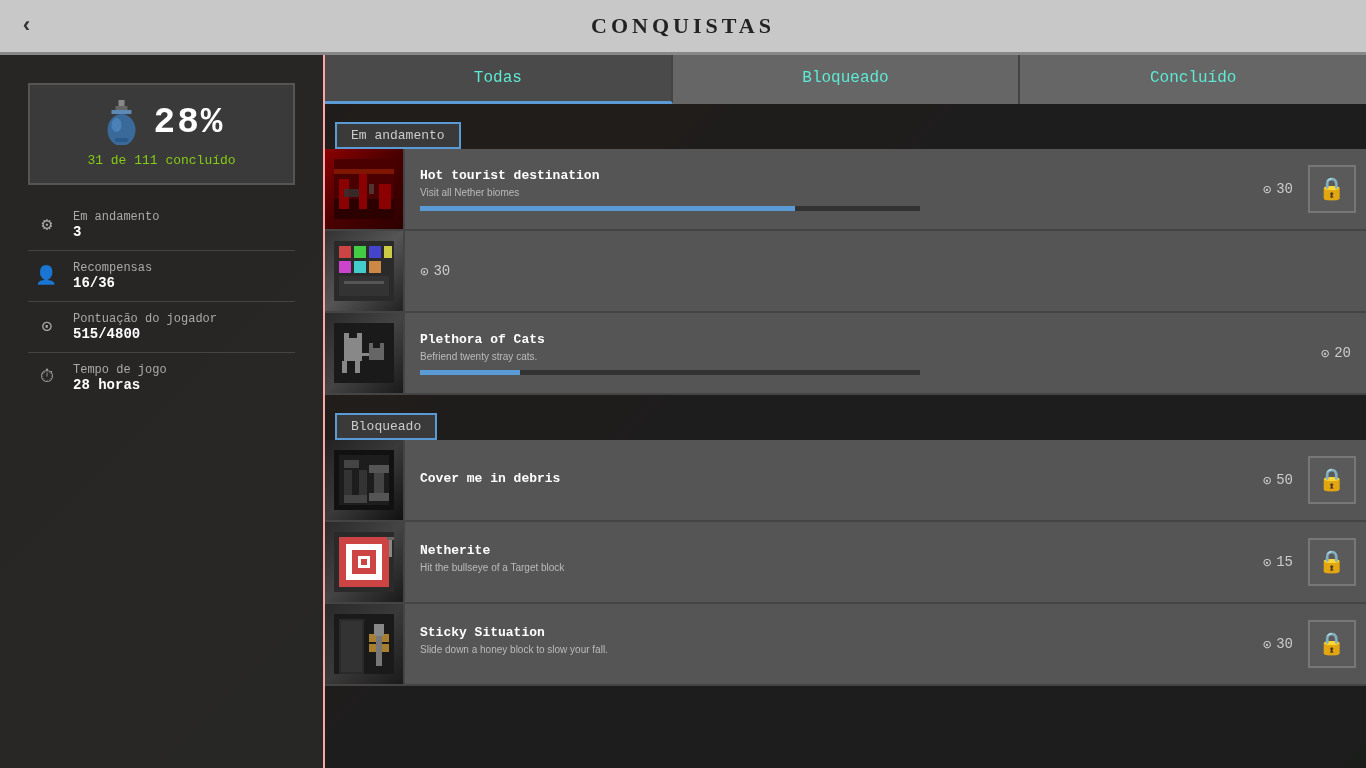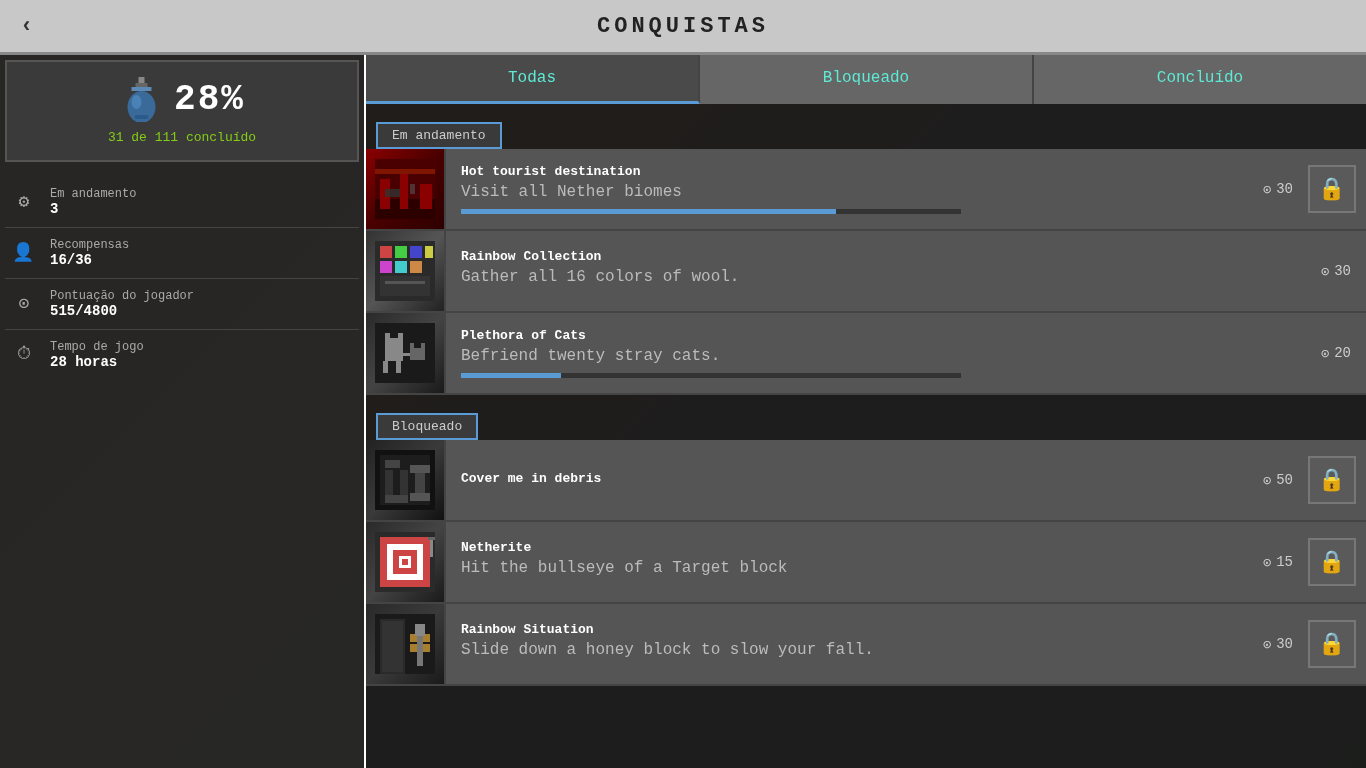--- a/index.html
+++ b/index.html
@@ -41,37 +41,37 @@
       color: #333;
       font-weight: bold;
     }
 
     .title {
       font-size: 22px;
       font-weight: bold;
       letter-spacing: 4px;
       color: #222;
       text-transform: uppercase;
-      font-family: Liberation Mono, monospace;
+      font-family: Liberation Serif, serif;
     }
 
     
     .main {
       position: absolute;
       top: 55px; left: 0; right: 0; bottom: 0;
       z-index: 5;
       display: flex;
     }
 
     
     .sidebar {
-      width: 366px;
+      width: 325px;
       background: rgba(40, 40, 40, 0.92);
-      border-right: 2px solid #ffffff;
-      padding: 5px;
+      border-right: 2px solid #fca5a5;
+      padding: 28px;
       flex-shrink: 0;
     }
 
     .progress-box {
       background: #3a3a3a;
       border: 2px solid #555;
       padding: 15px;
       display: flex;
       flex-direction: column;
       align-items: center;
@@ -245,23 +245,23 @@
 
     .achievement-name {
       font-size: 13px;
       font-weight: bold;
       color: #fff;
       font-family: 'Courier New', monospace;
       margin-bottom: 4px;
     }
 
     .achievement-desc {
-      font-size: 16px;
+      font-size: 10px;
       color: #bbb;
-      font-family: Liberation Mono, monospace;
+      font-family: Liberation Sans, sans-serif;
       margin-bottom: 8px;
     }
 
     .achievement-bar {
       height: 5px;
       background: #333;
       border-radius: 0;
       width: 100%;
       max-width: 500px;
     }
@@ -404,25 +404,20 @@
         <rect x="20" y="5" width="12" height="12" fill="#44cc44"></rect>
         <rect x="35" y="5" width="12" height="12" fill="#4444cc"></rect>
         <rect x="50" y="5" width="8" height="12" fill="#cccc44"></rect>
         <rect x="5" y="20" width="12" height="12" fill="#cc44cc"></rect>
         <rect x="20" y="20" width="12" height="12" fill="#44cccc"></rect>
         <rect x="35" y="20" width="12" height="12" fill="#cc8844"></rect>
         <rect x="5" y="35" width="50" height="20" fill="#333"></rect>
         <rect x="10" y="40" width="40" height="3" fill="#555"></rect>
       </svg>
       </div>
-      <div class="achievement-info">
-        <div class="achievement-name">Rainbow Collection</div>
-        <div class="achievement-desc">Gather all 16 colors of wool.</div>
-
-      </div>
       <div class="achievement-points">
         <span>⊙</span>
         <span>30</span>
       </div>
 
     </div>
           <div class="achievement-item">
       <div class="achievement-thumb " style="background: linear-gradient(135deg, #2a2a2a 0%, #444 50%, #1a1a1a 100%)">
         <svg width="60" height="60" viewBox="0 0 60 60" xmlns="http://www.w3.org/2000/svg">
         <rect width="60" height="60" fill="#1a1a1a"></rect>
@@ -506,21 +501,21 @@
         <rect width="60" height="60" fill="#1a1a1a"></rect>
         <rect x="5" y="5" width="25" height="55" fill="#2a2a2a"></rect>
         <rect x="7" y="7" width="21" height="51" fill="#333"></rect>
         <rect x="35" y="20" width="20" height="8" fill="#cc9933" opacity="0.8"></rect>
         <rect x="35" y="30" width="20" height="8" fill="#cc9933" opacity="0.8"></rect>
         <rect x="40" y="10" width="10" height="12" fill="#888"></rect>
         <rect x="42" y="22" width="6" height="30" fill="#777"></rect>
       </svg>
       </div>
       <div class="achievement-info">
-        <div class="achievement-name">Rainbow Situation</div>
+        <div class="achievement-name">Sticky Situation</div>
         <div class="achievement-desc">Slide down a honey block to slow your fall.</div>
 
       </div>
       <div class="achievement-points">
         <span>⊙</span>
         <span>30</span>
       </div>
       <div class="lock-badge">🔒</div>
     </div>
         </div>

